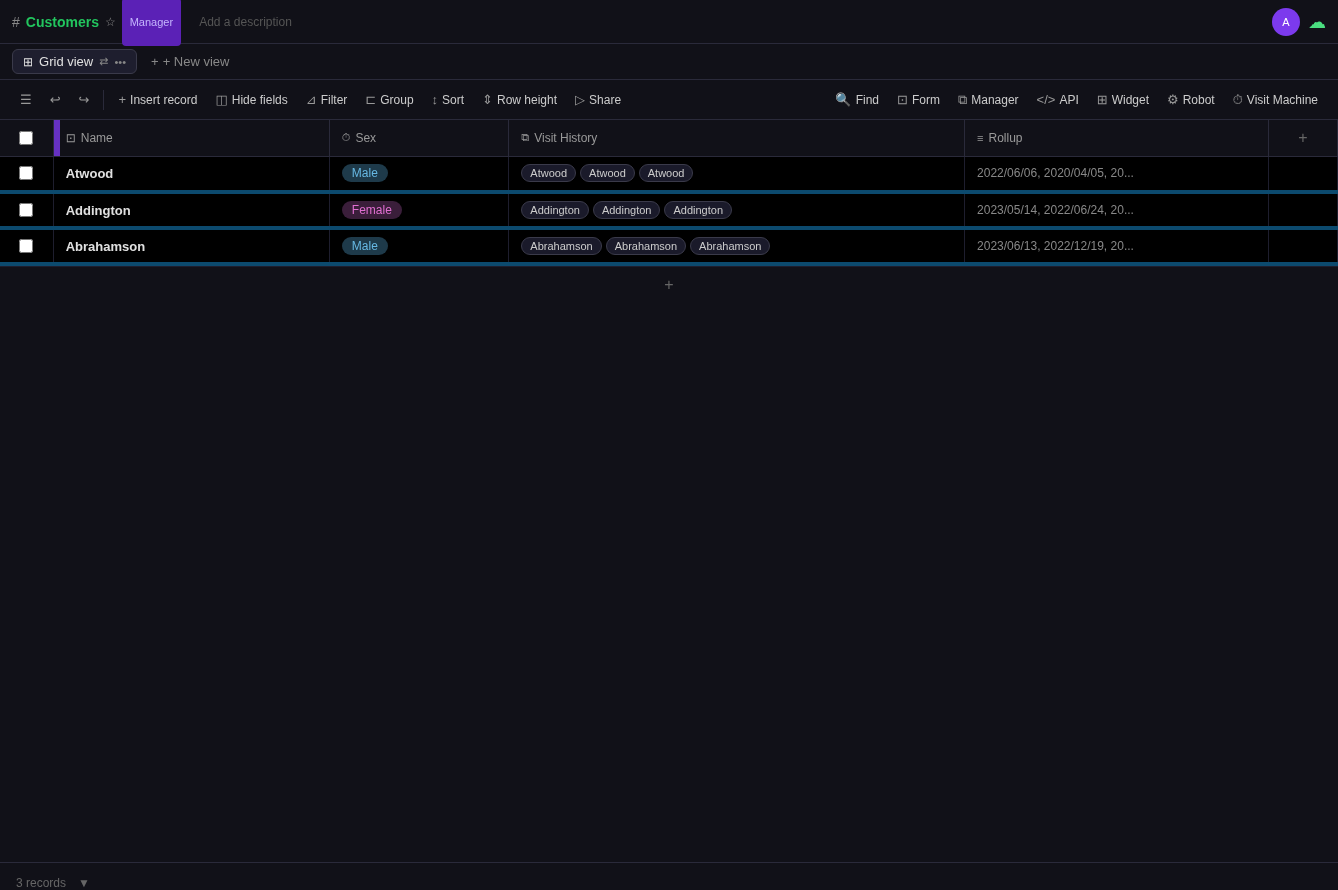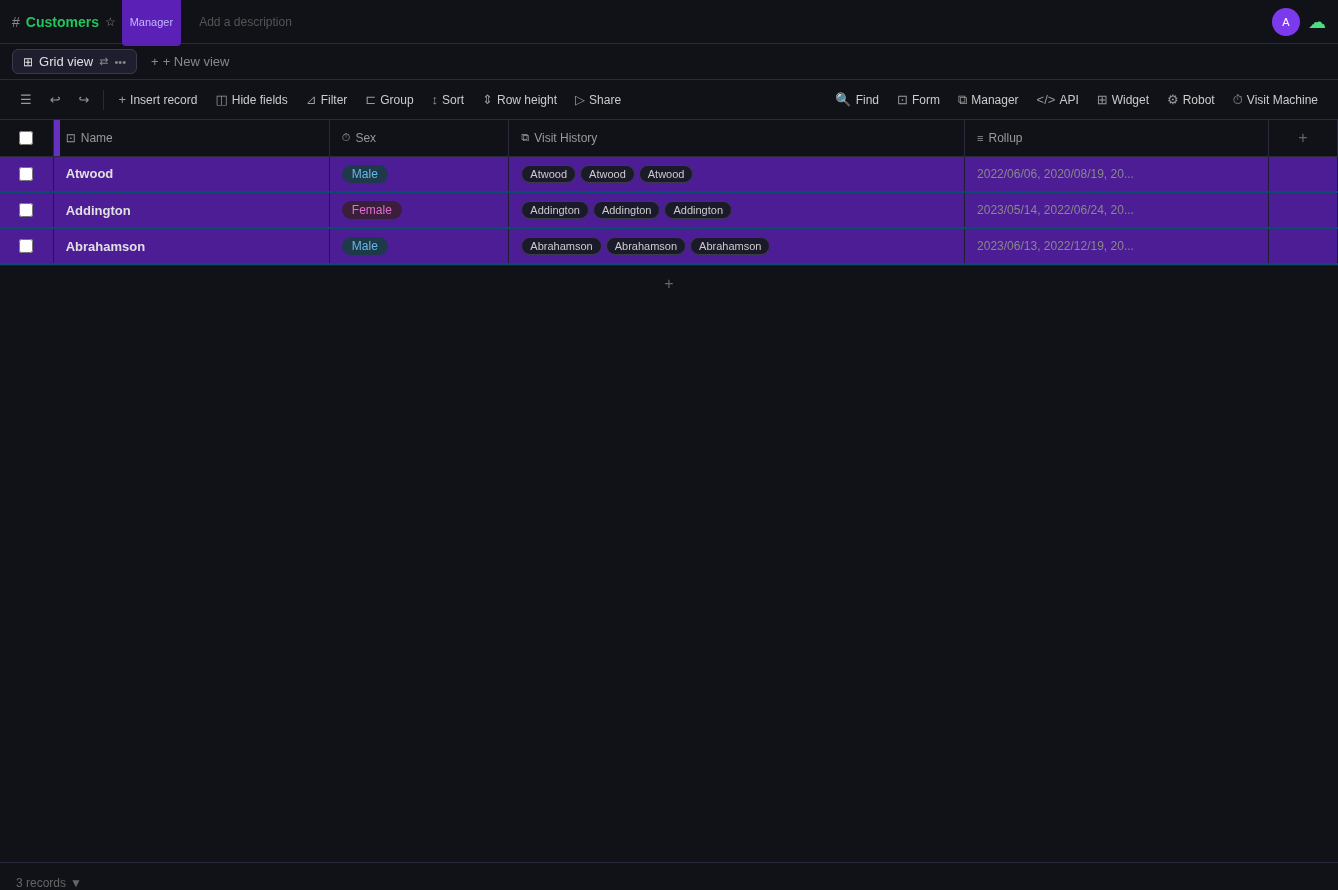--- a/index.html
+++ b/index.html
@@ -198,22 +198,22 @@
       width: 36px;
       border-right: 1px solid #2a2a3a;
     }
     .col-name { width: 200px; }
     .col-sex { width: 130px; }
     .col-visit { width: 330px; }
     .col-rollup { width: 220px; }
     .col-add { width: 50px; text-align: center; }
 
     .data-table tbody tr {
-      border-bottom: 2px solid #0c4a6e;
-      background: #4c1d95;
+      border-bottom: 4px solid #0c4a6e;
+      background: #000000;
       margin-top: 21px;
     }
     .data-table td {
       padding: 0;
       border-right: 1px solid #1e1e2e;
       height: 36px;
       vertical-align: middle;
     }
     .td-inner {
       display: flex;
@@ -303,21 +303,21 @@
       border-top: 1px solid #2a2a3a;
       display: flex;
       align-items: center;
       padding: 0 16px;
       font-size: 12px;
       color: #666;
     }
     .records-count {
       display: flex;
       align-items: flex-end;
-      gap: 4px;
+      gap: 12px;
       margin-top: 12px;
     }
 
     
     .resize-handle {
       position: absolute;
       top: 0;
       left: 0;
       width: 6px;
       height: 36px;
@@ -510,21 +510,21 @@
       <div class="td-inner">
         <div class="visit-tags">
           <span class="badge badge-visit">Atwood</span>
                 <span class="badge badge-visit">Atwood</span>
                 <span class="badge badge-visit">Atwood</span>
         </div>
       </div>
     </td>
     <td class="col-rollup">
       <div class="td-inner">
-        <span class="rollup-text">2022/06/06, 2020/08/19, 20...</span>
+        <span class="rollup-text">2022/06/06, 2020/04/05, 20...</span>
       </div>
     </td>
     <td class="col-add"></td>
   </tr>
         <tr>
     <td class="td-checkbox">
       <div class="td-inner" style="justify-content:center;">
         <input type="checkbox" style="">
       </div>
     </td>

